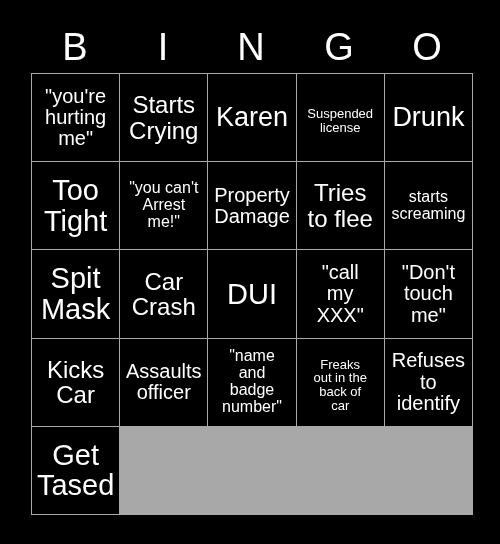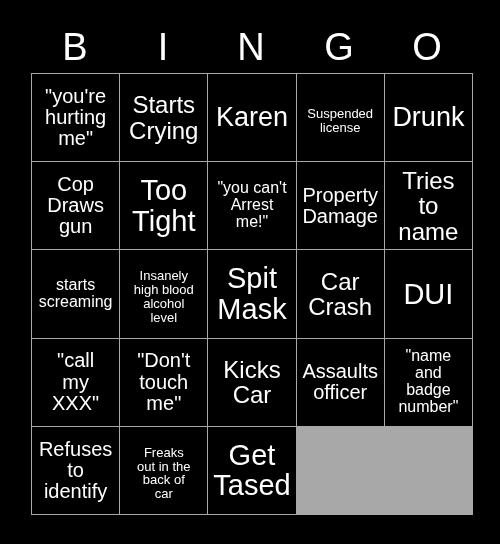--- a/index.html
+++ b/index.html
@@ -113,51 +113,40 @@
       <div class="cell sz-xl">
         <span class="cell-text">Karen</span>
       </div>
       <div class="cell sz-xs">
         <span class="cell-text">Suspended
 license</span>
       </div>
       <div class="cell sz-xl">
         <span class="cell-text">Drunk</span>
       </div>
-      <div class="cell sz-md">
-        <span class="cell-text">Cop
-Draws
-gun</span>
-      </div>
       <div class="cell sz-xxl">
         <span class="cell-text">Too
 Tight</span>
       </div>
       <div class="cell sz-sm">
         <span class="cell-text">"you can't
 Arrest
 me!"</span>
       </div>
       <div class="cell sz-md">
         <span class="cell-text">Property
 Damage</span>
       </div>
       <div class="cell sz-lg">
         <span class="cell-text">Tries
-to name</span>
+to flee</span>
       </div>
       <div class="cell sz-sm">
         <span class="cell-text">starts
 screaming</span>
-      </div>
-      <div class="cell sz-xs">
-        <span class="cell-text">Insanely
-high blood
-alcohol
-level</span>
       </div>
       <div class="cell sz-xxl">
         <span class="cell-text">Spit
 Mask</span>
       </div>
       <div class="cell sz-lg">
         <span class="cell-text">Car
 Crash</span>
       </div>
       <div class="cell sz-xxl">
@@ -180,30 +169,30 @@
       <div class="cell sz-md">
         <span class="cell-text">Assaults
 officer</span>
       </div>
       <div class="cell sz-sm">
         <span class="cell-text">"name
 and
 badge
 number"</span>
       </div>
-      <div class="cell sz-md">
-        <span class="cell-text">Refuses
-to
-identify</span>
-      </div>
       <div class="cell sz-xs">
         <span class="cell-text">Freaks
 out in the
 back of
 car</span>
+      </div>
+      <div class="cell sz-md">
+        <span class="cell-text">Refuses
+to
+identify</span>
       </div>
       <div class="cell sz-xxl">
         <span class="cell-text">Get
 Tased</span>
       </div>
     </div>
 
 </div>
 
 </body></html>

